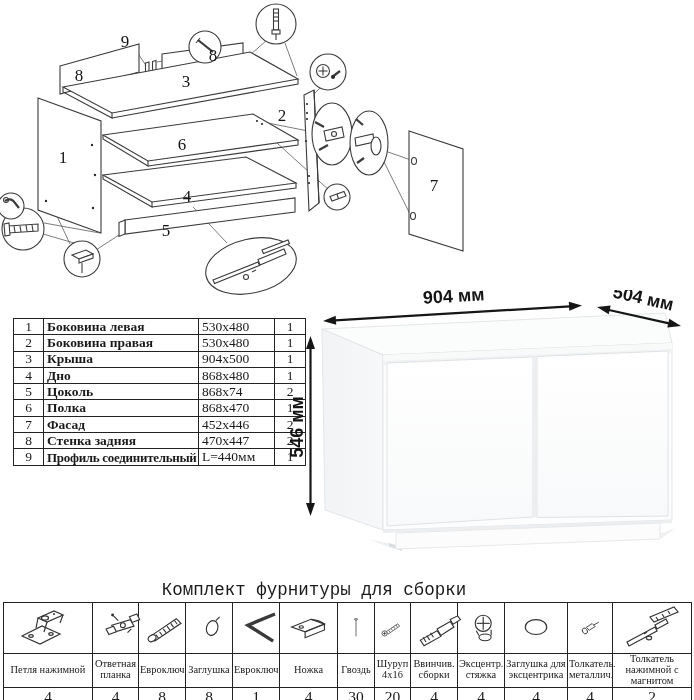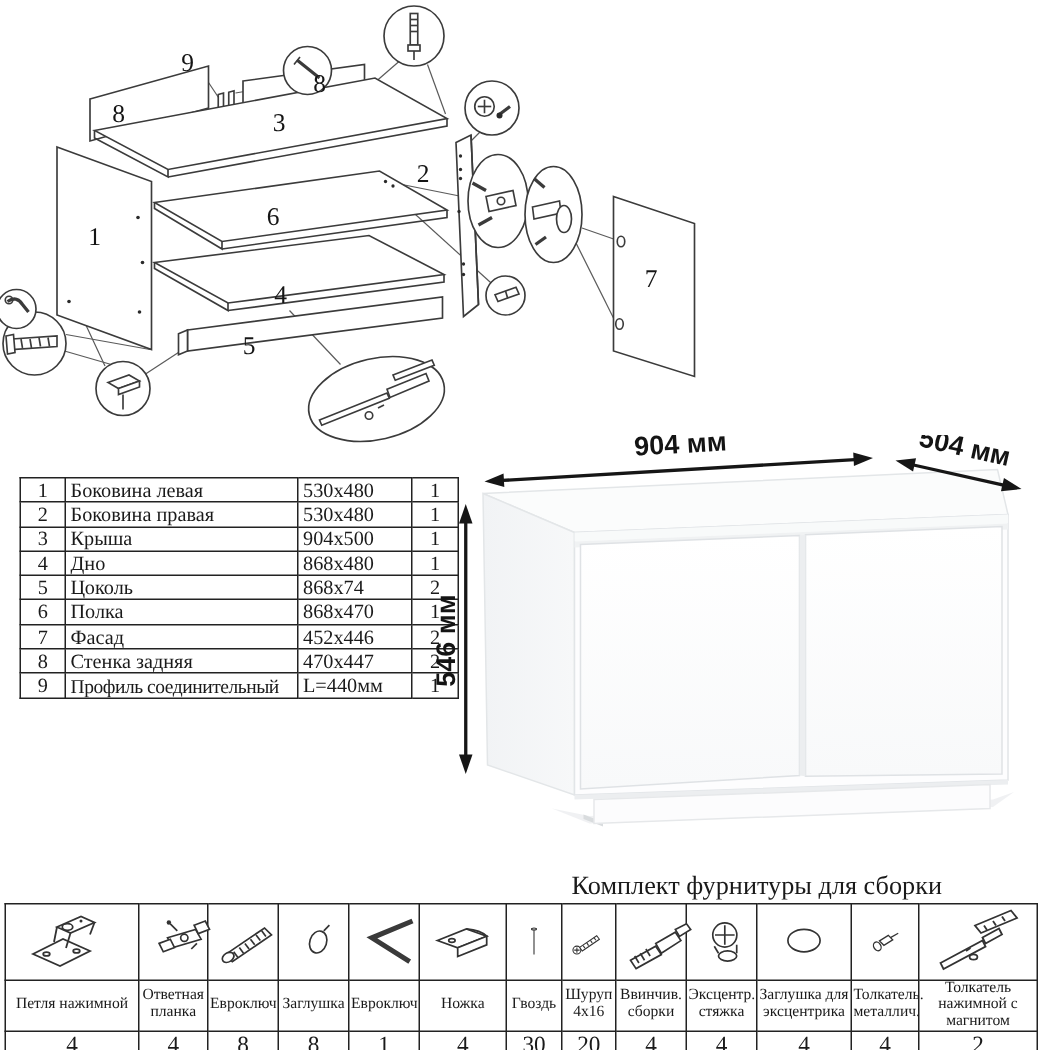--- a/index.html
+++ b/index.html
@@ -17,28 +17,28 @@
   
   .dim{font:bold 18px "Liberation Sans", sans-serif;fill:#141414;text-anchor:middle;}
   .dimln{stroke:#161616;stroke-width:2.2;fill:none;}
   .dimhd{fill:#161616;stroke:none;}
 
   
   .parts-table{position:absolute;left:13px;top:318px;border-collapse:collapse;table-layout:fixed;width:269px;}
   .parts-table td{border:1px solid #222;height:15.3px;padding:0 3px;font-size:13.5px;line-height:1;white-space:nowrap;overflow:hidden;}
   .parts-table{border:1.5px solid #222;}
   .pt-num{width:23px;text-align:center;padding:0;}
-  .pt-name{width:148px;text-align:left;}
+  .pt-name{width:148px;text-align:left;font-weight:bold;}
   .pt-size{width:69px;}
   .pt-qty{width:24px;text-align:center;padding:0;}
   .parts-table tr:last-child .pt-name{font-size:13px;letter-spacing:-.3px;}
 
   
-  .kit-title{position:absolute;top:580px;left:0;width:628px;text-align:right;
-             font-size:17.5px;}
+  .kit-title{position:absolute;top:580px;left:0;width:628px;text-align:center;
+             font-size:17.5px;font-family:Liberation Mono, monospace;}
   .kit-table{position:absolute;left:3px;top:602px;border-collapse:collapse;table-layout:fixed;width:688px;border:1.5px solid #222;}
   .kit-table td{border:1px solid #222;text-align:center;vertical-align:middle;padding:0;}
   .kit-icon-row td{height:50px;}
   .kit-label-row td{height:23px;font-size:10.4px;line-height:1.05;padding:0 1px;}
   .kit-qty-row td{height:17px;font-size:15.5px;}
   .kit-table svg{display:block;margin:0 auto;}
   .ic{stroke:#333;stroke-width:1.2;fill:#fff;}
   .icl{stroke:#333;stroke-width:1.2;fill:none;}
 </style>
 </head>

